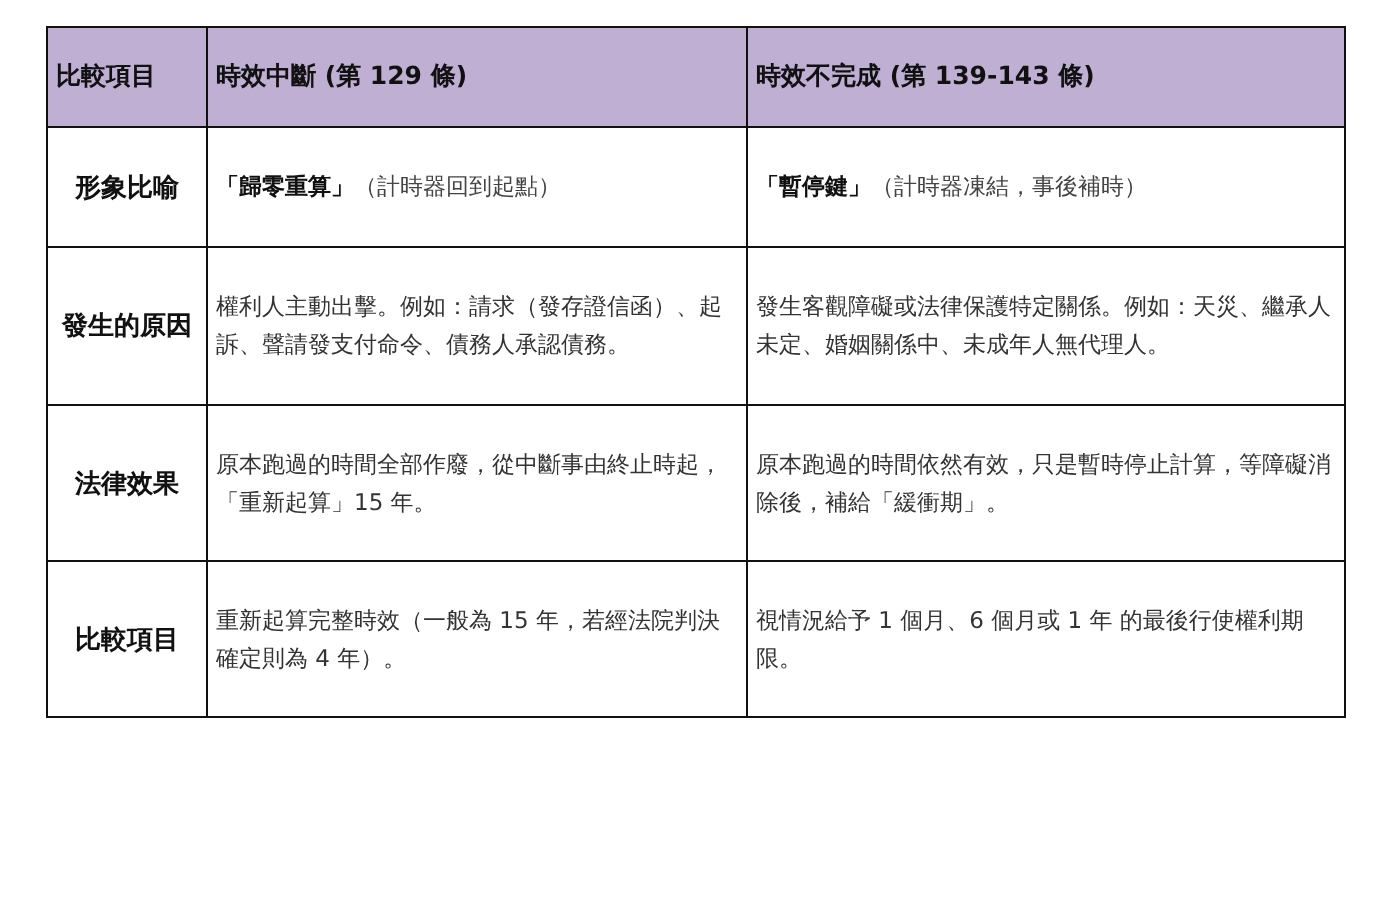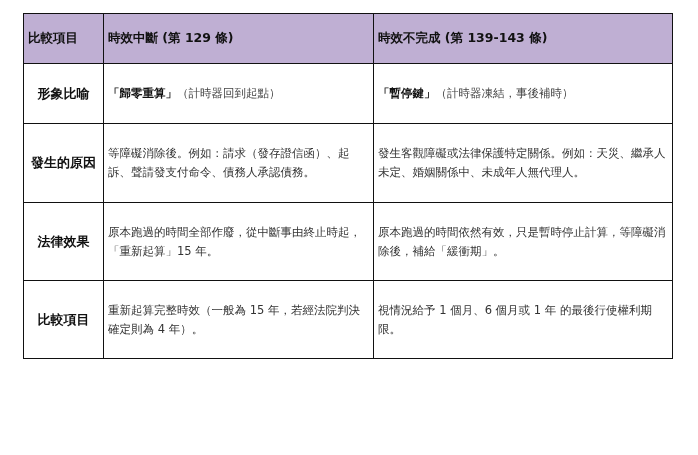--- a/index.html
+++ b/index.html
@@ -88,21 +88,21 @@
       <td class="label">形象比喻</td>
       <td class="cell">
         <span class="em">「歸零重算」</span><span class="note">（計時器回到起點）</span>
       </td>
       <td class="cell">
         <span class="em">「暫停鍵」</span><span class="note">（計時器凍結，事後補時）</span>
       </td>
     </tr>
     <tr class="r2">
       <td class="label">發生的原因</td>
-      <td class="cell">等障礙消除後。例如：請求（發存證信函）、起訴、聲請發支付命令、債務人承認債務。</td>
+      <td class="cell">權利人主動出擊。例如：請求（發存證信函）、起訴、聲請發支付命令、債務人承認債務。</td>
       <td class="cell">發生客觀障礙或法律保護特定關係。例如：天災、繼承人未定、婚姻關係中、未成年人無代理人。</td>
     </tr>
     <tr class="r3">
       <td class="label">法律效果</td>
       <td class="cell">原本跑過的時間全部作廢，從中斷事由終止時起，「重新起算」15 年。</td>
       <td class="cell">原本跑過的時間依然有效，只是暫時停止計算，等障礙消除後，補給「緩衝期」。</td>
     </tr>
     <tr class="r4">
       <td class="label">比較項目</td>
       <td class="cell">重新起算完整時效（一般為 15 年，若經法院判決確定則為 4 年）。</td>

